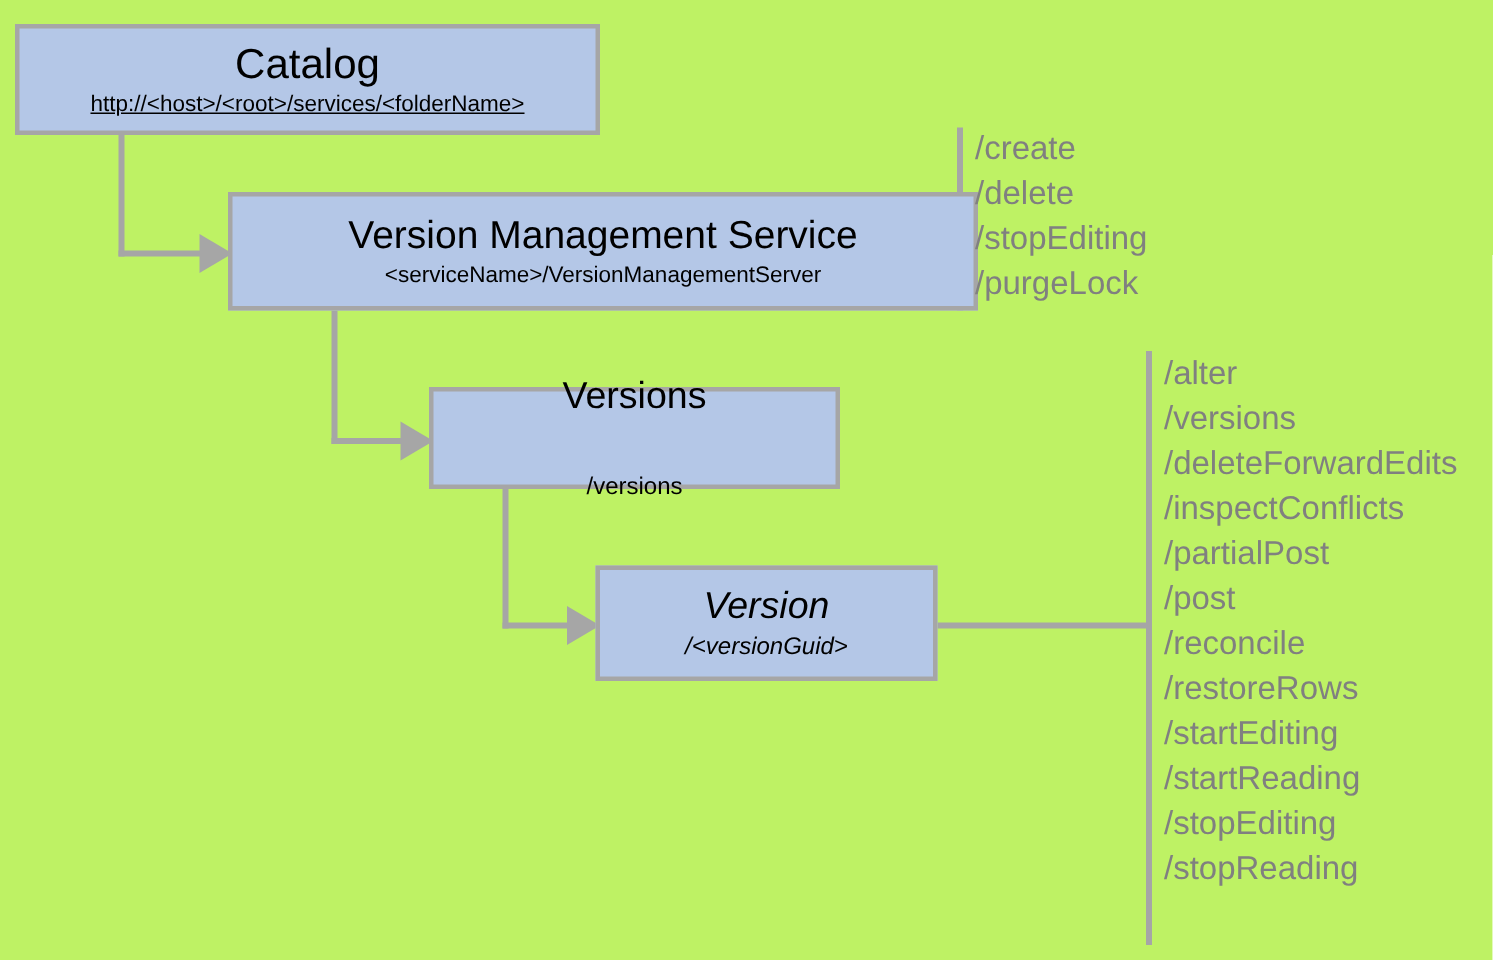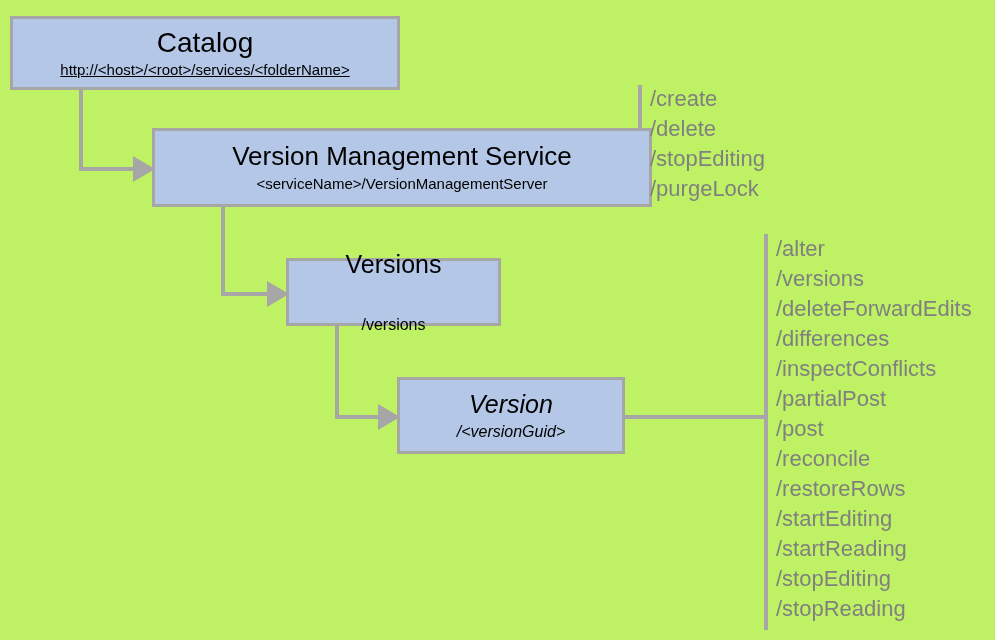--- a/index.html
+++ b/index.html
@@ -50,21 +50,21 @@
   }
 
   
   #node-catalog   { left: 10px;  top: 16px;  width: 390px; height: 74px; }
   #node-catalog .node-title { font-size: 28px; }
   #node-catalog .node-sub   { font-size: 15px; text-decoration: underline; }
 
   #node-vms       { left: 152px; top: 128px; width: 500px; height: 79px; }
   #node-vms .node-title { font-size: 26px; }
 
-  #node-versions  { left: 286px; top: 258px; width: 215px; height: 68px; gap: 33px; }
+  #node-versions  { left: 286px; top: 258px; width: 274px; height: 68px; gap: 33px; }
   #node-versions .node-title { font-size: 25px; }
   #node-versions .node-sub   { font-size: 16px; }
 
   #node-version   { left: 397px; top: 377px; width: 228px; height: 77px; font-style: italic; }
   #node-version .node-title { font-size: 25px; }
   #node-version .node-sub   { font-size: 16px; }
 
   
   .conn-v, .conn-h {
     position: absolute;
@@ -152,21 +152,20 @@
       <span class="op-item">/create</span>
       <span class="op-item">/delete</span>
       <span class="op-item">/stopEditing</span>
       <span class="op-item">/purgeLock</span>
     </div>
 
   <div class="op-list" id="ops-version">
       <span class="op-item">/alter</span>
       <span class="op-item">/versions</span>
       <span class="op-item">/deleteForwardEdits</span>
-      <span class="op-item">/differences</span>
       <span class="op-item">/inspectConflicts</span>
       <span class="op-item">/partialPost</span>
       <span class="op-item">/post</span>
       <span class="op-item">/reconcile</span>
       <span class="op-item">/restoreRows</span>
       <span class="op-item">/startEditing</span>
       <span class="op-item">/startReading</span>
       <span class="op-item">/stopEditing</span>
       <span class="op-item">/stopReading</span>
     </div>

